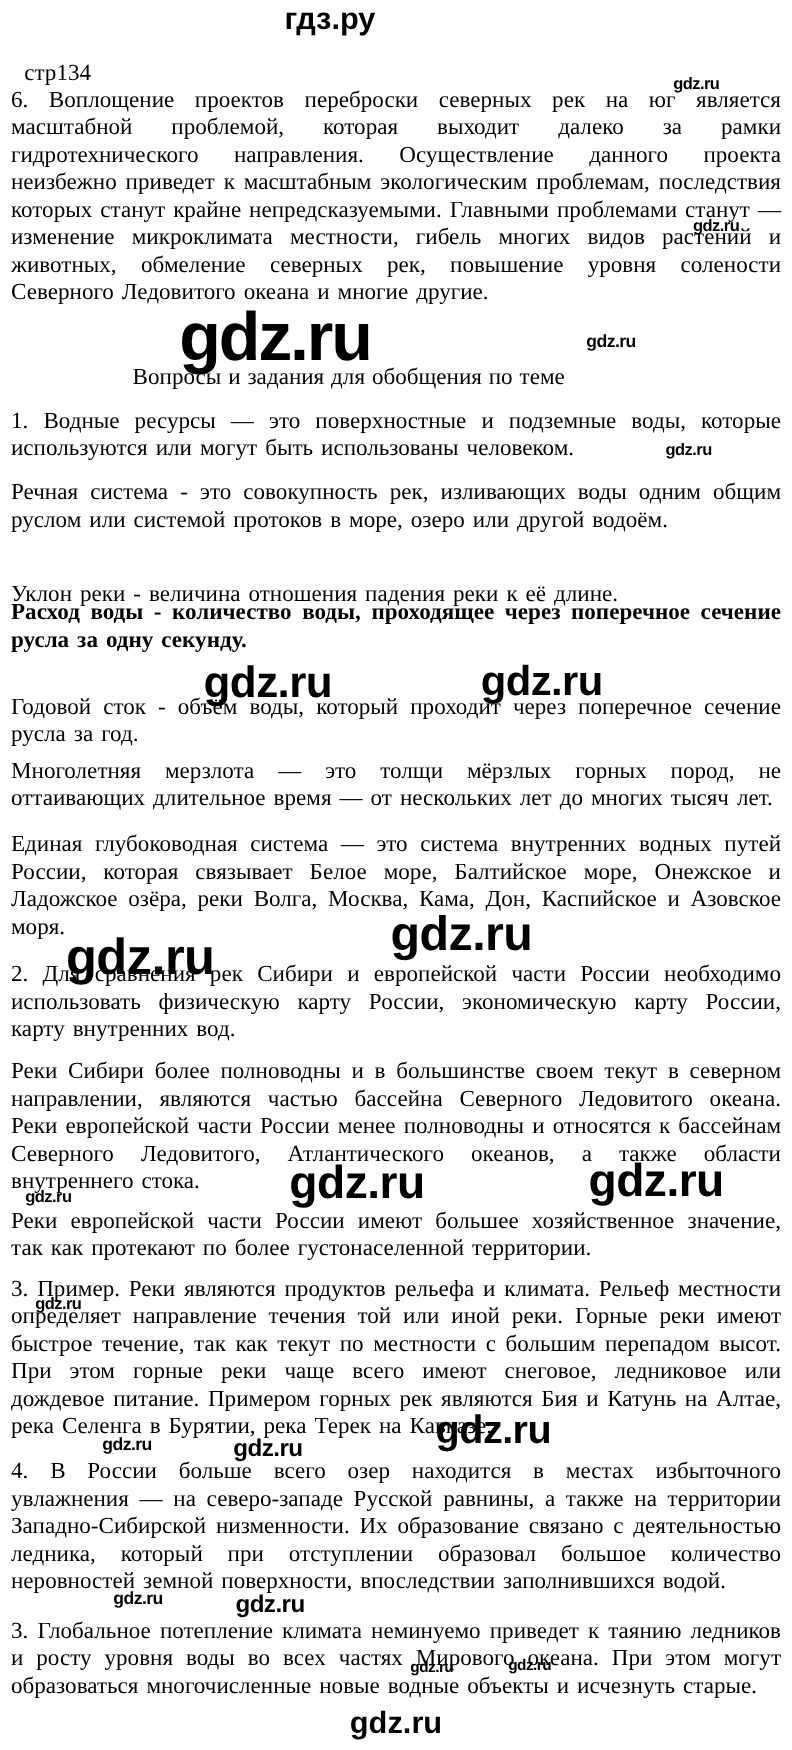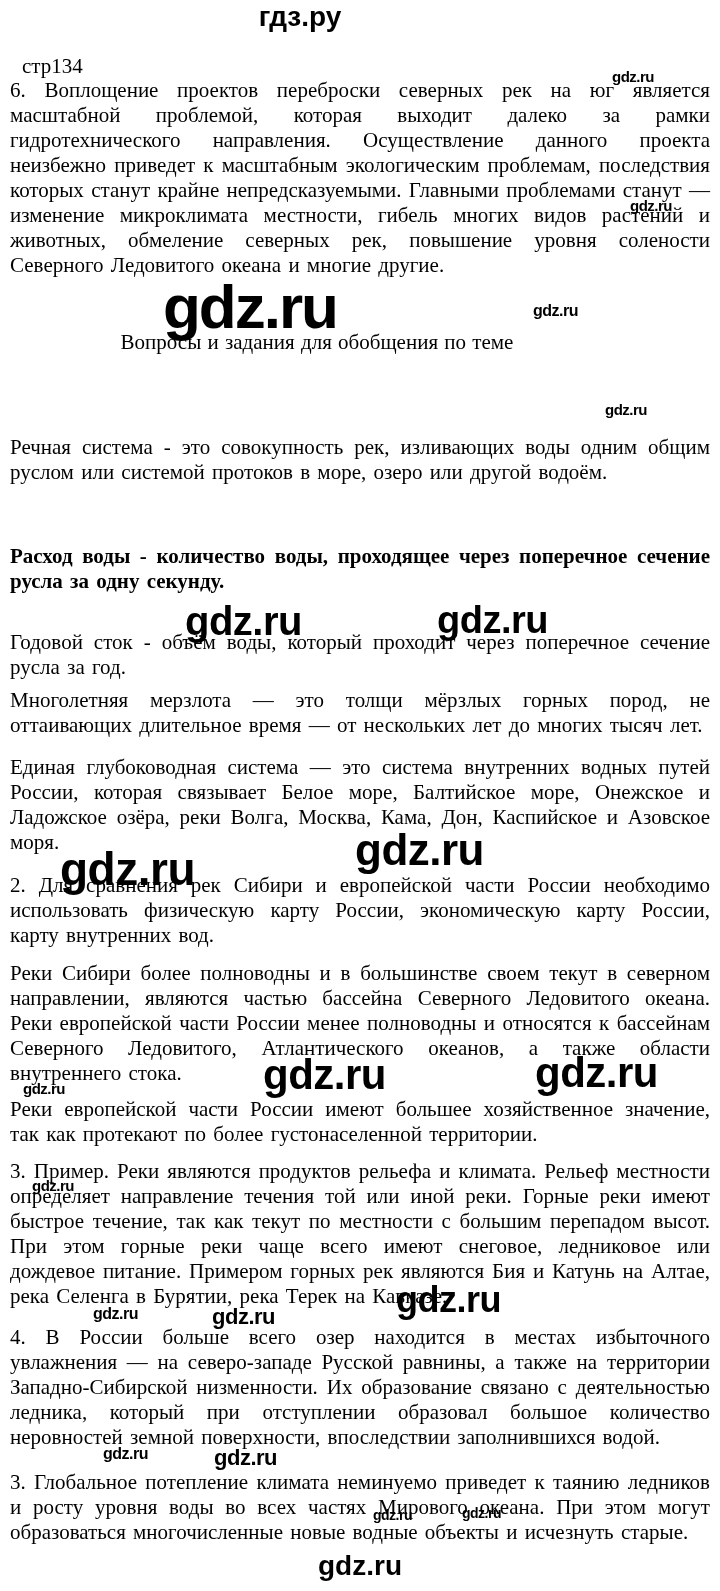--- a/index.html
+++ b/index.html
@@ -74,21 +74,23 @@
 <div class="page">
 
   <div class="brand-header">гдз.ру</div>
 
   <p class="page-label">стр134</p>
 
   <p class="para" style="top:78px;">6. Воплощение проектов переброски северных рек на юг является масштабной проблемой, которая выходит далеко за рамки гидротехнического направления. Осуществление данного проекта неизбежно приведет к масштабным экологическим проблемам, последствия которых станут крайне непредсказуемыми. Главными проблемами станут — изменение микроклимата местности, гибель многих видов растений и животных, обмеление северных рек, повышение уровня солености Северного Ледовитого океана и многие другие.</p>
 
   <p class="heading" style="top:330px;">Вопросы и задания для обобщения по теме</p>
 
+  <p class="para" style="top:370px;">1. Водные ресурсы — это поверхностные и подземные воды, которые используются или могут быть использованы человеком.</p>
   <p class="para" style="top:435px;">Речная система - это совокупность рек, изливающих воды одним общим руслом или системой протоков в море, озеро или другой водоём.</p>
+  <p class="para" style="top:527px;">Уклон реки - величина отношения падения реки к её длине.</p>
   <p class="para" style="top:544px;font-weight:bold;">Расход воды - количество воды, проходящее через поперечное сечение русла за одну секунду.</p>
   <p class="para" style="top:630px;">Годовой сток - объём воды, который проходит через поперечное сечение русла за год.</p>
   <p class="para" style="top:688px;">Многолетняя мерзлота — это толщи мёрзлых горных пород, не оттаивающих длительное время — от нескольких лет до многих тысяч лет.</p>
   <p class="para" style="top:755px;">Единая глубоководная система — это система внутренних водных путей России, которая связывает Белое море, Балтийское море, Онежское и Ладожское озёра, реки Волга, Москва, Кама, Дон, Каспийское и Азовское моря.</p>
   <p class="para" style="top:873px;">2. Для сравнения рек Сибири и европейской части России необходимо использовать физическую карту России, экономическую карту России, карту внутренних вод.</p>
   <p class="para" style="top:961px;">Реки Сибири более полноводны и в большинстве своем текут в северном направлении, являются частью бассейна Северного Ледовитого океана. Реки европейской части России менее полноводны и относятся к бассейнам Северного Ледовитого, Атлантического океанов, а также области внутреннего стока.</p>
   <p class="para" style="top:1097px;">Реки европейской части России имеют большее хозяйственное значение, так как протекают по более густонаселенной территории.</p>
   <p class="para" style="top:1159px;">3. Пример. Реки являются продуктов рельефа и климата. Рельеф местности определяет направление течения той или иной реки. Горные реки имеют быстрое течение, так как текут по местности с большим перепадом высот. При этом горные реки чаще всего имеют снеговое, ледниковое или дождевое питание. Примером горных рек являются Бия и Катунь на Алтае, река Селенга в Бурятии, река Терек на Кавказе.</p>
   <p class="para" style="top:1325px;">4. В России больше всего озер находится в местах избыточного увлажнения — на северо-западе Русской равнины, а также на территории Западно-Сибирской низменности. Их образование связано с деятельностью ледника, который при отступлении образовал большое количество неровностей земной поверхности, впоследствии заполнившихся водой.</p>
   <p class="para" style="top:1470px;">3. Глобальное потепление климата неминуемо приведет к таянию ледников и росту уровня воды во всех частях Мирового океана. При этом могут образоваться многочисленные новые водные объекты и исчезнуть старые.</p>

